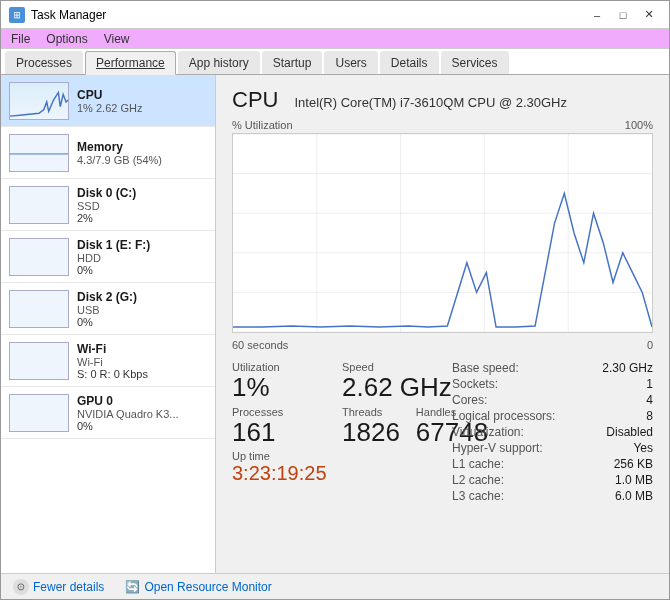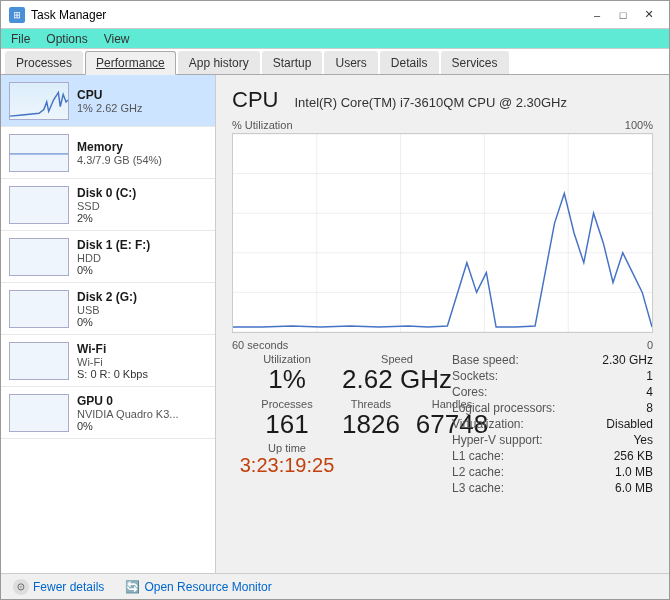--- a/index.html
+++ b/index.html
@@ -55,21 +55,21 @@
       border: none;
       background: transparent;
       cursor: pointer;
       font-size: 11px;
       color: #333;
       display: flex;
       align-items: center;
       justify-content: center;
     }
     .menu-bar {
-      background: #5eead4;
+      background: #f0abfc;
       height: 20px;
       display: flex;
       align-items: center;
       padding: 0 4px;
       border-bottom: 1px solid #ccc;
       gap: 4px;
     }
     .menu-item {
       padding: 2px 6px;
       cursor: pointer;
@@ -190,41 +190,40 @@
       position: absolute;
       top: 0; left: 0; right: 0; bottom: 0;
       width: 100%;
       height: 100%;
     }
     .time-label {
       display: flex;
       justify-content: space-between;
       font-size: 11px;
       color: #555;
-      margin-bottom: 2px;
+      margin-bottom: 10px;
     }
     .stat-label {
       font-size: 11px;
       color: #555;
     }
     .stat-value-large {
       font-size: 26px;
       font-weight: 300;
       color: #1a1a1a;
       line-height: 1.1;
     }
     .stat-value-medium {
       font-size: 20px;
       font-weight: 400;
       color: #c2410c;
       line-height: 1.1;
     }
     .stat-block {
       margin-bottom: 4px;
-      text-align: center;
     }
     .right-stats {
       font-size: 12px;
     }
     .right-stat-row {
       display: flex;
       justify-content: space-between;
       gap: 0;
       margin-bottom: 2px;
     }

